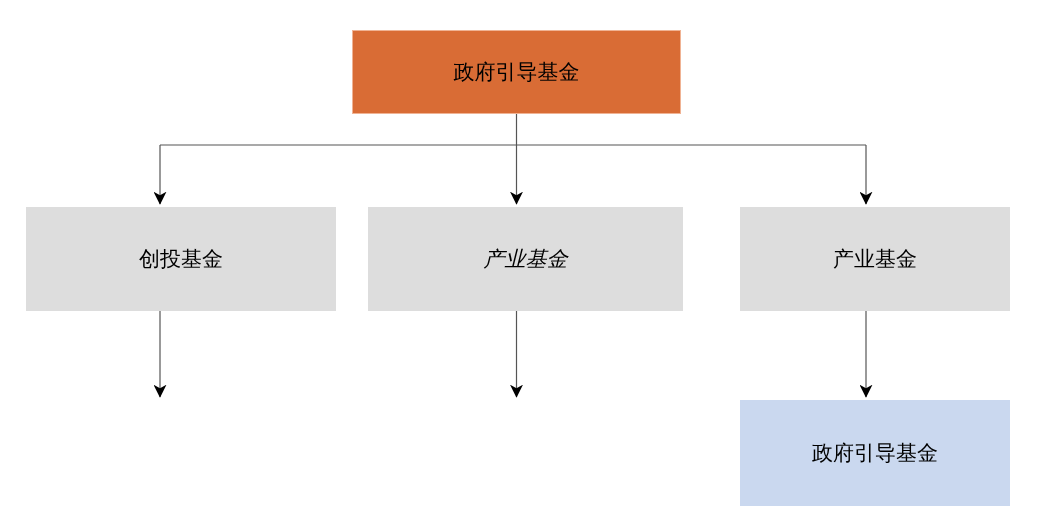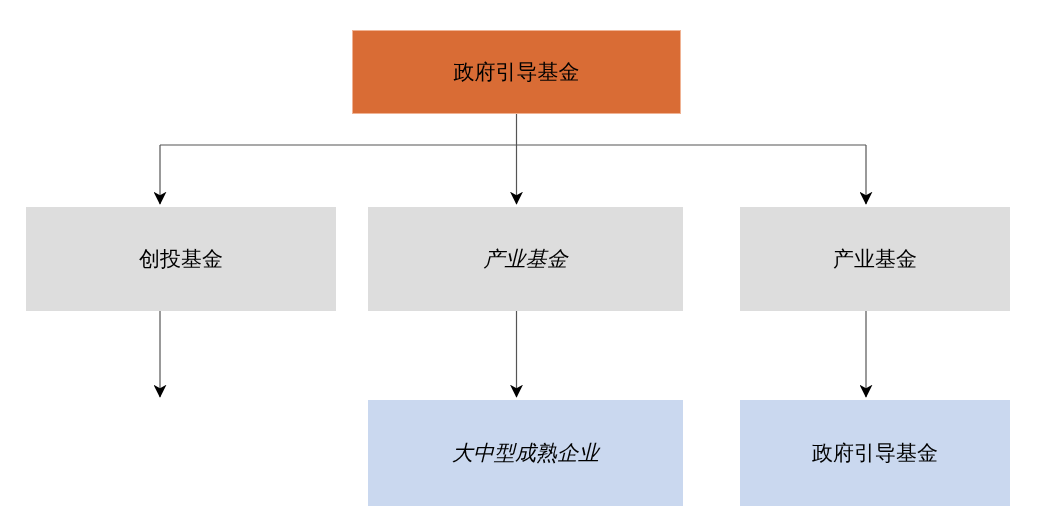--- a/index.html
+++ b/index.html
@@ -98,20 +98,17 @@
   <div class="node lv2 col1">
     <span>创投基金</span>
   </div>
   <div class="node lv2 col2">
     <span>产业基金</span>
   </div>
   <div class="node lv2 col3">
     <span>产业基金</span>
   </div>
 
-  <div class="node lv3 col2">
-    <span>大中型成熟企业</span>
-  </div>
   <div class="node lv3 col3">
     <span>政府引导基金</span>
   </div>
 
 </div>
 
 </body></html>

